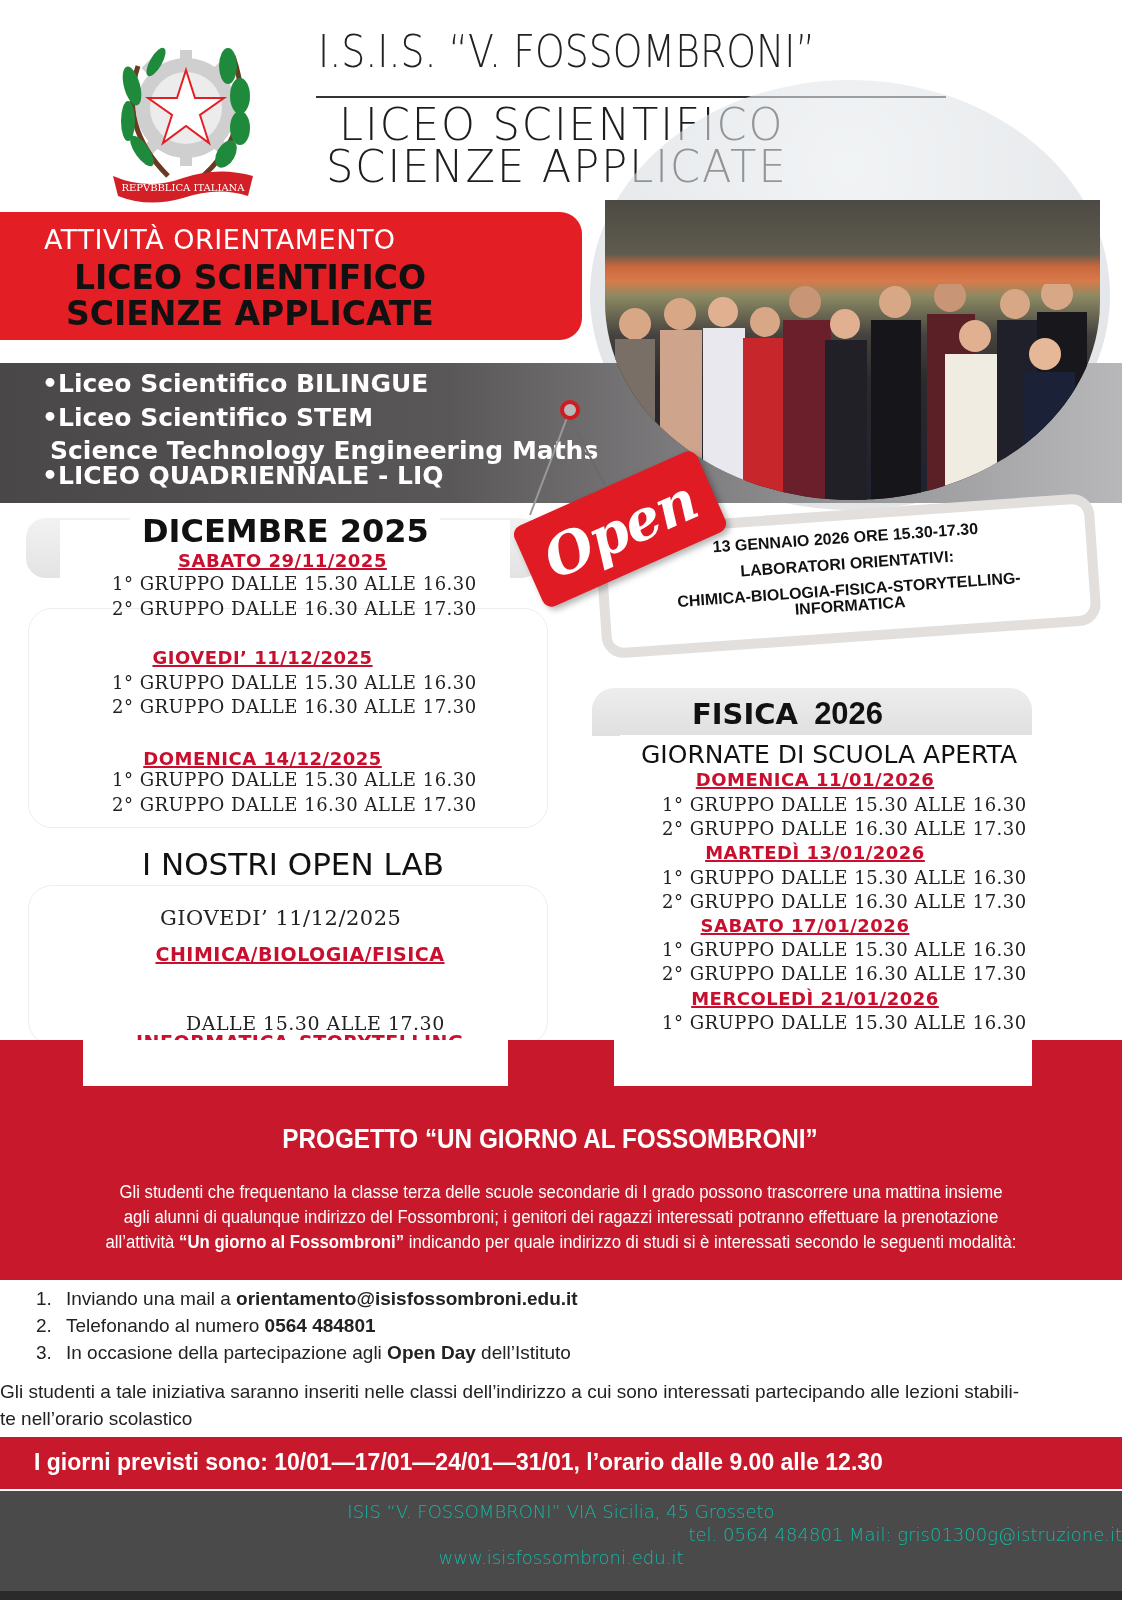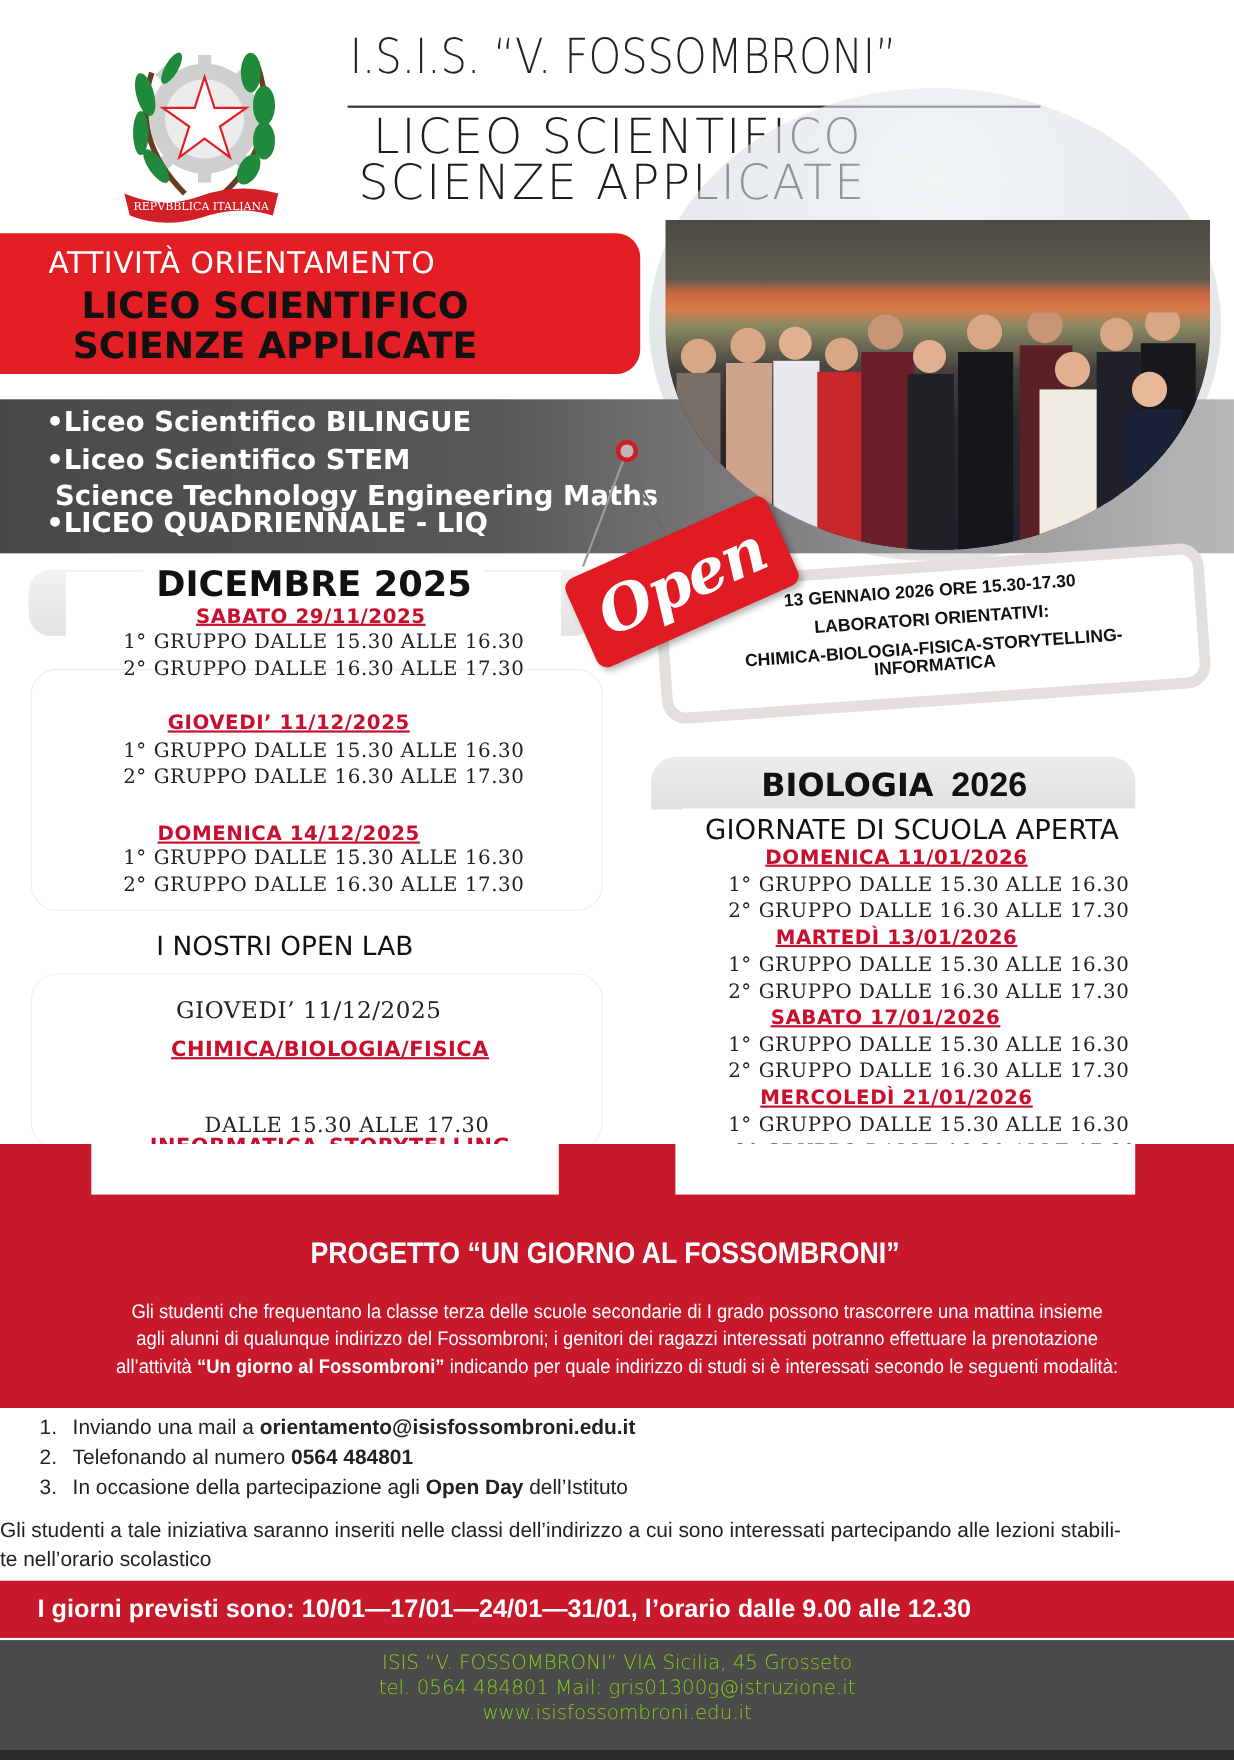--- a/index.html
+++ b/index.html
@@ -56,21 +56,21 @@
 
   .method-list { left: 0; top: 1285px; margin-left: 36px; }
   .method { font-size: 19px; line-height: 27px; color: #222; white-space: nowrap; font-family: "Liberation Sans", sans-serif; }
   .method .n { display: inline-block; width: 30px; }
   .note { left: 0; top: 1378px; width: 1122px; font-size: 19px; line-height: 27px; color: #222; font-family: "Liberation Sans", sans-serif; }
 
   .days-band { left: 0; top: 1437px; width: 1122px; height: 52px; background: #c8192c; }
   .days-band span { position: absolute; left: 34px; top: 12px; color: #fff; font-size: 23px; font-weight: 700; white-space: nowrap; }
 
   .footer { left: 0; top: 1491px; width: 1122px; height: 109px; background: #4a4a4a; }
-  .footer .fl { position: absolute; left: 0; width: 1122px; text-align: center; color: #84cc16; font-size: 18px; font-family: "DejaVu Sans", sans-serif; font-weight: 300; }
+  .footer .fl { position: absolute; left: 0; width: 1122px; text-align: center; color: #14b8a6; font-size: 18px; font-family: "DejaVu Sans", sans-serif; font-weight: 300; }
   .footer .bottom-strip { position: absolute; left: 0; top: 100px; width: 1122px; height: 9px; background: #2a2a2a; }
 </style>
 </head>
 <body>
 
 <div class="abs emblem">
   <svg width="150" height="180" viewBox="0 0 150 180">
 
     <circle cx="78" cy="82" r="50" fill="#cfcfcf"></circle>
     <g fill="#cfcfcf">
@@ -172,21 +172,21 @@
 
 <div class="abs date-red" style="left:40px; top:647px; width:445px; font-size:18px;">GIOVEDI’ 11/12/2025</div>
 <div class="abs slot" style="left:112px; top:672px; font-size:18px;">1° GRUPPO DALLE 15.30 ALLE 16.30</div>
 <div class="abs slot" style="left:112px; top:696px; font-size:18px;">2° GRUPPO DALLE 16.30 ALLE 17.30</div>
 
 <div class="abs date-red" style="left:40px; top:748px; width:445px; font-size:18px;">DOMENICA 14/12/2025</div>
 <div class="abs slot" style="left:112px; top:769px; font-size:18px;">1° GRUPPO DALLE 15.30 ALLE 16.30</div>
 <div class="abs slot" style="left:112px; top:794px; font-size:18px;">2° GRUPPO DALLE 16.30 ALLE 17.30</div>
 
 <div class="abs" style="left:28px; top:885px; width:520px; height:160px; border:1px solid #eee; border-radius:24px; background:#fff;"></div>
-<div class="abs month-title" style="left:142px; top:846px; font-size:24px; font-weight:400;">I NOSTRI OPEN LAB</div>
+<div class="abs month-title" style="left:142px; top:846px; font-size:31px; font-weight:400;">I NOSTRI OPEN LAB</div>
 <div class="abs slot" style="left:160px; top:906px; font-size:21px;">GIOVEDI’ 11/12/2025</div>
 <div class="abs date-red" style="left:100px; top:943px; width:400px; font-size:19px;">CHIMICA/BIOLOGIA/FISICA</div>
 <div class="abs date-red" style="left:100px; top:1031px; width:400px; font-size:19px;">INFORMATICA–STORYTELLING</div>
 <div class="abs slot" style="left:186px; top:1012px; font-size:19px;">DALLE 15.30 ALLE 17.30</div>
 
 <svg class="abs" style="left:520px; top:405px;" width="90" height="120">
   <line x1="48" y1="10" x2="10" y2="110" stroke="#9a9a9a" stroke-width="2"></line>
   <line x1="48" y1="10" x2="85" y2="80" stroke="#6a6a6a" stroke-width="2"></line>
 </svg>
 <div class="abs hanger"></div>
@@ -198,21 +198,21 @@
   <div class="txt" style="top:76px;">INFORMATICA</div>
 </div>
 
 <div class="abs open-sign">
   <span>Open</span>
 </div>
 
 <div class="abs" style="left:592px; top:688px; width:440px; height:48px; background:linear-gradient(180deg,#ededed,#e0e0e0); border-radius:22px 22px 0 0;"></div>
 <div class="abs panel-white" style="left:620px; top:735px; width:412px; height:355px;"></div>
 <div class="abs month-title" style="left:692px; top:696px; font-size:29px;">
-  <span>BIOLOGIA</span>
+  <span>FISICA</span>
   <span style="font-family:'Liberation Sans',sans-serif; font-size:31px; margin-left:6px;">2026</span>
 </div>
 <div class="abs month-title" style="left:597px; top:740px; font-size:25px; font-weight:400;margin-left:44px;">GIORNATE DI SCUOLA APERTA</div>
 
 <div class="abs date-red" style="left:640px; top:769px; width:350px; font-size:18px;">DOMENICA 11/01/2026</div>
 <div class="abs slot" style="left:662px; top:794px; font-size:18px;">1° GRUPPO DALLE 15.30 ALLE 16.30</div>
 <div class="abs slot" style="left:662px; top:818px; font-size:18px;">2° GRUPPO DALLE 16.30 ALLE 17.30</div>
 
 <div class="abs date-red" style="left:640px; top:842px; width:350px; font-size:18px;">MARTEDÌ 13/01/2026</div>
 <div class="abs slot" style="left:662px; top:867px; font-size:18px;">1° GRUPPO DALLE 15.30 ALLE 16.30</div>
@@ -247,16 +247,16 @@
   <div>Gli studenti a tale iniziativa saranno inseriti nelle classi dell’indirizzo a cui sono interessati partecipando alle lezioni stabili-</div>
   <div>te nell’orario scolastico</div>
 </div>
 
 <div class="abs days-band">
   <span>I giorni previsti sono: 10/01—17/01—24/01—31/01, l’orario dalle 9.00 alle 12.30</span>
 </div>
 
 <div class="abs footer">
   <div class="fl" style="top:10px;">ISIS “V. FOSSOMBRONI” VIA Sicilia, 45 Grosseto</div>
-  <div class="fl" style="top:33px;">tel. 0564 484801 Mail: gris01300g@istruzione.it</div>
+  <div class="fl" style="top:33px;text-align:right;">tel. 0564 484801 Mail: gris01300g@istruzione.it</div>
   <div class="fl" style="top:56px;">www.isisfossombroni.edu.it</div>
   <div class="bottom-strip"></div>
 </div>
 
 </body></html>

